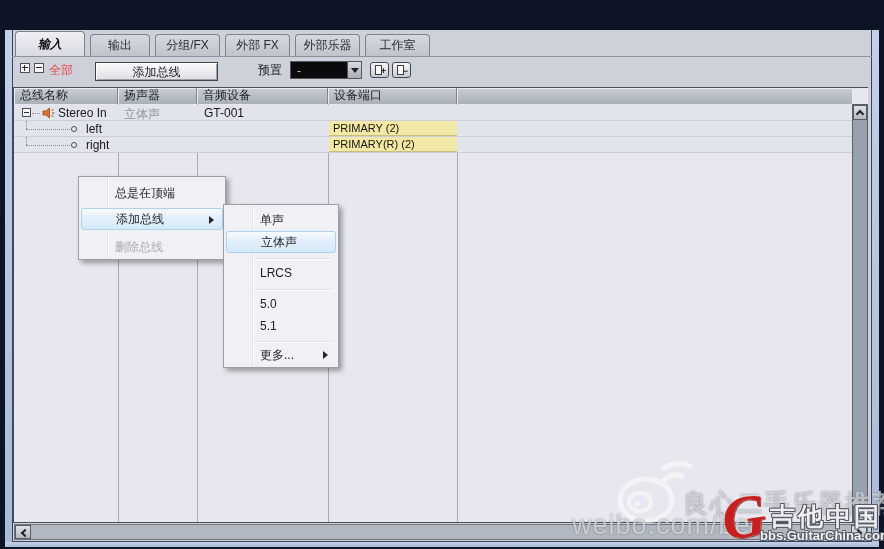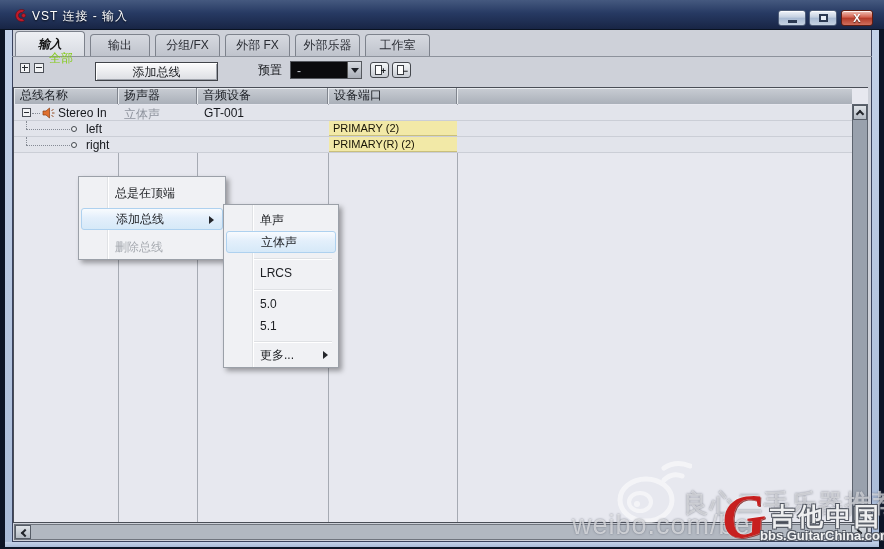--- a/index.html
+++ b/index.html
@@ -99,36 +99,20 @@
   #gc-name { color:rgba(255,255,255,.9); font-size:25px; font-weight:bold; letter-spacing:3px;
     text-shadow:1px 1px 0 #555a64,-1px -1px 0 #555a64,1px -1px 0 #555a64,-1px 1px 0 #555a64; white-space:nowrap; }
   #gc-url { color:rgba(255,255,255,.92); font-size:13px; font-weight:bold;
     text-shadow:1px 1px 0 #565b65,-1px -1px 0 #565b65,1px -1px 0 #565b65,-1px 1px 0 #565b65; white-space:nowrap; }
 </style>
 </head>
 <body>
 
 <div id="stage">
 
-  <div class="abs" id="titlebar">
-    <svg class="abs" style="left:13px;top:8px" width="15" height="15" viewBox="0 0 15 15">
-      <path d="M11.5 2.2 A6 6 0 1 0 11.5 12.8 L9.2 10.4 A3 3 0 1 1 9.2 4.6 Z" fill="#c01b2a" stroke="#5e0a12" stroke-width="0.6"></path>
-      <circle cx="10.6" cy="7.5" r="2" fill="#c01b2a" stroke="#5e0a12" stroke-width="0.5"></circle>
-    </svg>
-    <div class="abs" id="window-title">VST 连接 - 输入</div>
-    <div class="abs winbtn" style="left:778px;width:28px">
-      <span class="glyph" style="left:9px;top:9px;width:9px;height:3px;background:#2c3a52"></span>
-    </div>
-    <div class="abs winbtn" style="left:809px;width:28px">
-      <span class="glyph" style="left:9px;top:3px;width:9px;height:8px;border:2px solid #2c3a52;background:#e8eef6"></span>
-    </div>
-    <div class="abs winbtn" id="close-btn" style="left:841px;width:32px">
-      <span>X</span>
-    </div>
-  </div>
   <div class="abs frame-strip" style="left:5px;top:30px;width:7px;height:512px"></div>
   <div class="abs frame-strip" style="left:872px;top:30px;width:7px;height:512px"></div>
   <div class="abs frame-strip" style="left:5px;top:542px;width:874px;height:5px"></div>
 
   <div class="abs" id="content"></div>
 
   <div class="abs tab active" style="left:15px;width:70px"><span>输入</span></div>
   <div class="abs tab" style="left:90px;width:60px"><span>输出</span></div>
   <div class="abs tab" style="left:155px;width:65px"><span>分组/FX</span></div>
   <div class="abs tab" style="left:225px;width:65px"><span>外部 FX</span></div>
@@ -136,21 +120,21 @@
   <div class="abs tab" style="left:365px;width:65px"><span>工作室</span></div>
   <div class="abs" id="tabline"></div>
 
   <div class="abs pm-box" style="left:20px;top:63px">
     <i style="left:1px;top:3px;width:6px;height:1px"></i>
       <i style="left:3px;top:1px;width:1px;height:6px"></i>
   </div>
   <div class="abs pm-box" style="left:34px;top:63px">
     <i style="left:1px;top:3px;width:6px;height:1px"></i>
   </div>
-  <div class="abs" style="left:49px;top:50px;color:#84cc16">全部</div>
+  <div class="abs" style="left:49px;top:62px;color:#ef4444">全部</div>
   <div class="abs classic-btn" style="left:95px;top:62px;width:123px;height:19px;line-height:18px">
     <span>添加总线</span>
   </div>
   <div class="abs" style="left:258px;top:62px;color:#17191d">预置</div>
   <div class="abs" id="preset-dropdown" style="left:290px;top:61px;width:72px;height:18px">
     <span class="abs" style="left:6px;top:2px">-</span>
     <span class="abs" style="right:0;top:0;width:14px;height:16px;background:linear-gradient(180deg,#d7dbe1,#a9aeb7);border-left:1px solid #555">
       <i class="abs" style="left:3px;top:6px;width:0;height:0;border-top:5px solid #1d2026;border-left:4px solid transparent;border-right:4px solid transparent"></i>
     </span>
   </div>

